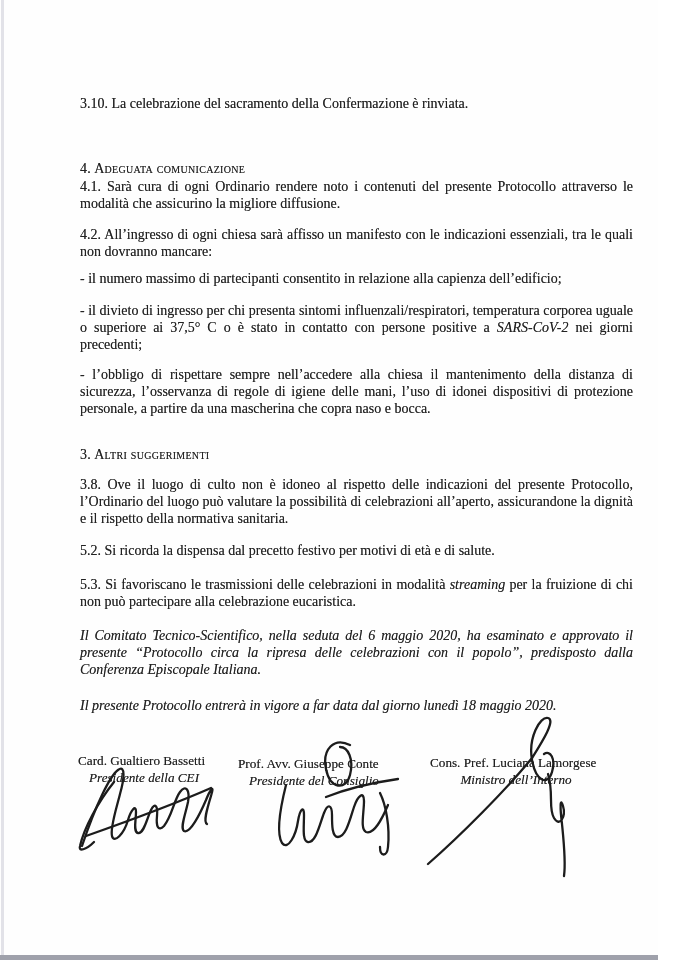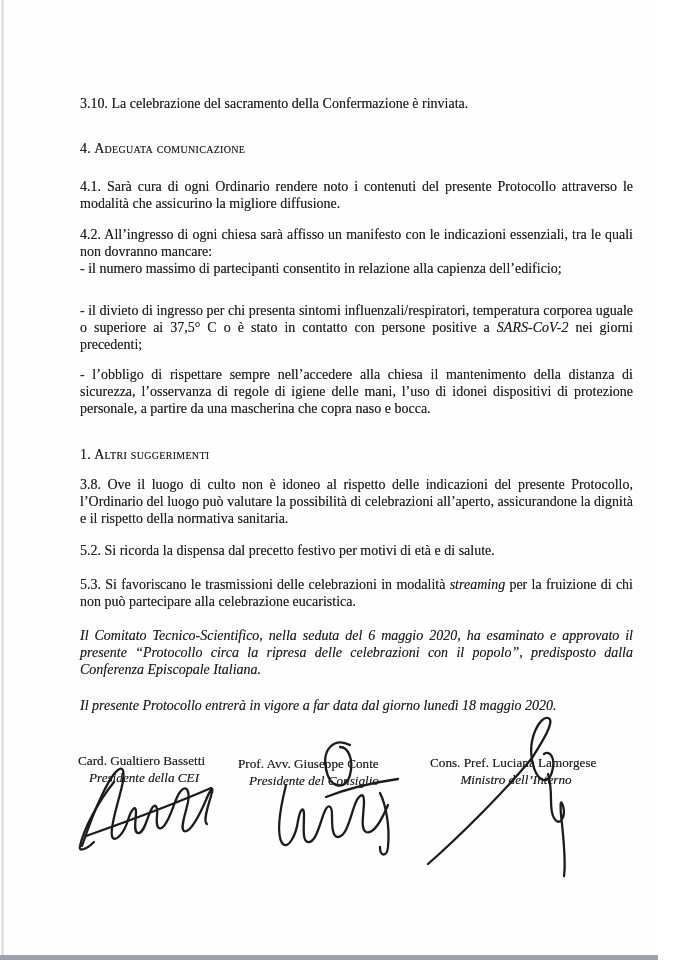--- a/index.html
+++ b/index.html
@@ -45,33 +45,33 @@
 <body>
 
 <div class="page">
 
   <div class="edge edge-left"></div>
   <div class="edge edge-right"></div>
   <div class="edge edge-bottom"></div>
 
   <p class="block single" style="top:95px">3.10. La celebrazione del sacramento della Confermazione è rinviata.</p>
 
-  <p class="block heading" style="top:140px">4. Adeguata comunicazione</p>
+  <p class="block heading" style="top:160px">4. Adeguata comunicazione</p>
 
   <p class="block" style="top:178px">4.1. Sarà cura di ogni Ordinario rendere noto i contenuti del presente Protocollo attraverso le modalità che assicurino la migliore diffusione.</p>
 
   <p class="block" style="top:226px">4.2. All’ingresso di ogni chiesa sarà affisso un manifesto con le indicazioni essenziali, tra le quali non dovranno mancare:</p>
 
-  <p class="block single" style="top:260px">- il numero massimo di partecipanti consentito in relazione alla capienza dell’edificio;</p>
+  <p class="block single" style="top:270px">- il numero massimo di partecipanti consentito in relazione alla capienza dell’edificio;</p>
 
   <p class="block" style="top:302px"><span>- il divieto di ingresso per chi presenta sintomi influenzali/respiratori, temperatura corporea uguale o superiore ai 37,5° C o è stato in contatto con persone positive a </span><em>SARS-CoV-2</em><span> nei giorni precedenti;</span></p>
 
   <p class="block" style="top:366px">- l’obbligo di rispettare sempre nell’accedere alla chiesa il mantenimento della distanza di sicurezza, l’osservanza di regole di igiene delle mani, l’uso di idonei dispositivi di protezione personale, a partire da una mascherina che copra naso e bocca.</p>
 
-  <p class="block heading" style="top:446px">1. Altri suggerimenti</p>
+  <p class="block heading" style="top:446px">3. Altri suggerimenti</p>
 
   <p class="block" style="top:476px">3.8. Ove il luogo di culto non è idoneo al rispetto delle indicazioni del presente Protocollo, l’Ordinario del luogo può valutare la possibilità di celebrazioni all’aperto, assicurandone la dignità e il rispetto della normativa sanitaria.</p>
 
   <p class="block single" style="top:542px">5.2. Si ricorda la dispensa dal precetto festivo per motivi di età e di salute.</p>
 
   <p class="block" style="top:576px"><span>5.3. Si favoriscano le trasmissioni delle celebrazioni in modalità </span><em>streaming</em><span> per la fruizione di chi non può partecipare alla celebrazione eucaristica.</span></p>
 
   <p class="block italic" style="top:627px">Il Comitato Tecnico-Scientifico, nella seduta del 6 maggio 2020, ha esaminato e approvato il presente “Protocollo circa la ripresa delle celebrazioni con il popolo”, predisposto dalla Conferenza Episcopale Italiana.</p>
 
   <p class="block italic single" style="top:697px">Il presente Protocollo entrerà in vigore a far data dal giorno lunedì 18 maggio 2020.</p>

